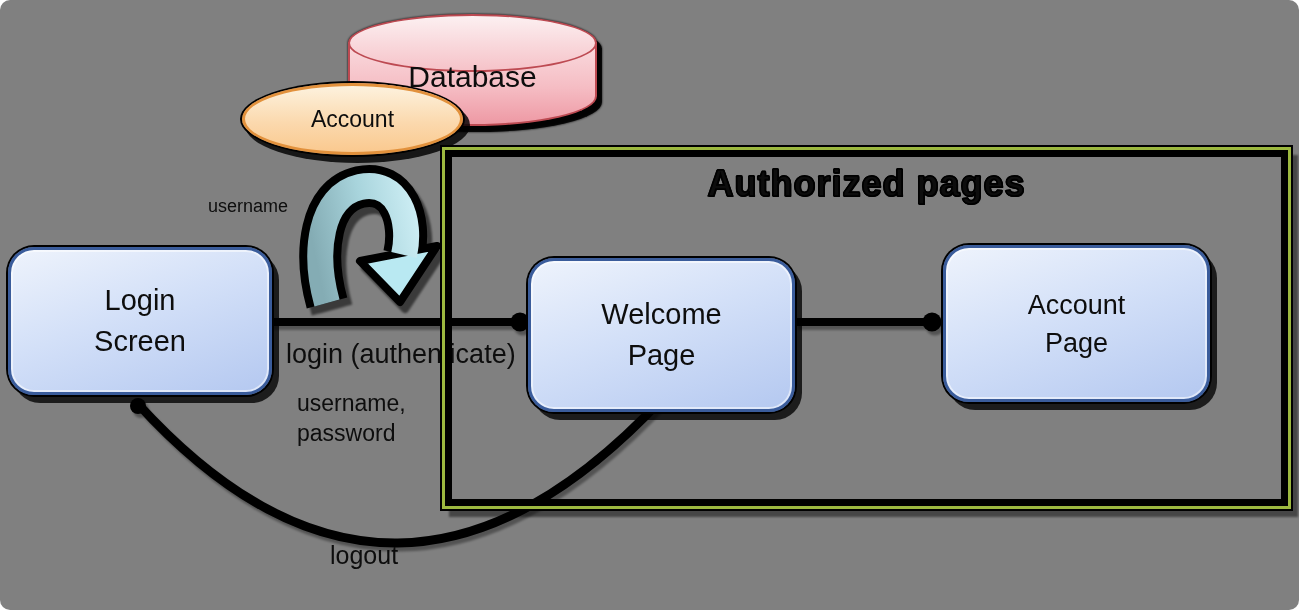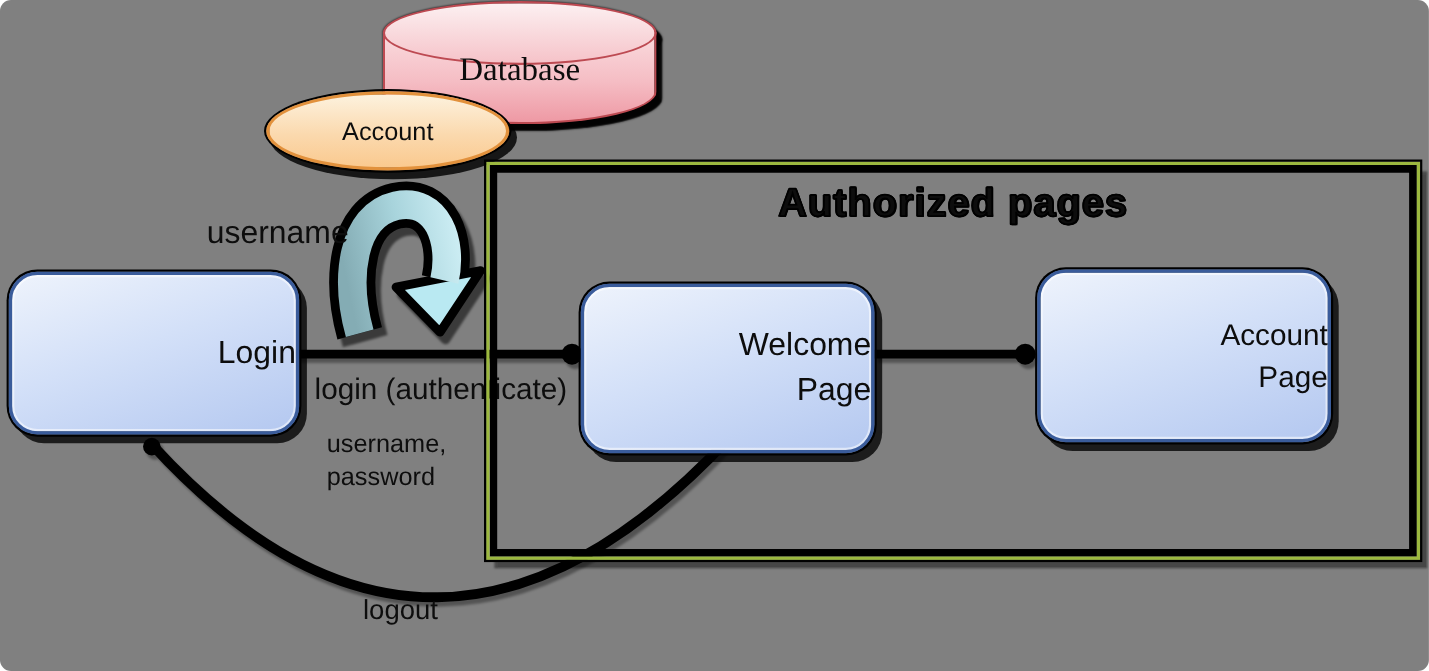--- a/index.html
+++ b/index.html
@@ -12,32 +12,32 @@
   .conn { filter: drop-shadow(3px 4px 1px rgba(0,0,0,0.35)); }
   .arch { filter: drop-shadow(5px 7px 1px rgba(0,0,0,0.55)); }
 
   
   .bluebox {
     position:absolute; z-index:2; box-sizing:border-box;
     border:3px solid #3a5c9b; border-radius:26px;
     background:linear-gradient(160deg,#eef3fc 0%, #d3e0f8 45%, #b4c8f0 100%);
     box-shadow: 0 0 0 2px #000, 6px 7px 0 1px rgba(0,0,0,0.78),
                 inset 0 0 0 2px rgba(255,255,255,0.55);
-    display:flex; flex-direction:column; align-items:flex-end; justify-content:center;
+    display:flex; flex-direction:column; align-items:center; justify-content:center;
     text-align:center;
   }
   .bluebox .line { font-size:29px; line-height:41px; }
   .box-login   { left:8px;   top:247px; width:264px; height:148px; }
   .box-welcome { left:528px; top:258px; width:267px; height:154px; }
   .box-account { left:943px; top:245px; width:267px; height:157px; }
   .box-account .line { font-size:27px; line-height:38px; }
 
   
-  .db { position:absolute; left:348px; top:1px; width:249px; height:124px; z-index:2;
-        filter: drop-shadow(5px 6px 0 rgba(0,0,0,0.88)) drop-shadow(0 0 1px #000); font-family: Liberation Serif, serif; }
+  .db { position:absolute; left:348px; top:14px; width:249px; height:124px; z-index:2;
+        filter: drop-shadow(5px 6px 0 rgba(0,0,0,0.88)) drop-shadow(0 0 1px #000); }
   .db-body { position:absolute; left:0; top:28px; width:249px; height:84px;
     box-sizing:border-box;
     background:linear-gradient(#fadcdf 0%, #f5bdc4 55%, #ee99a4 100%);
     border-left:2px solid #bd4a52; border-right:2px solid #bd4a52; border-bottom:2px solid #bd4a52;
     border-radius:0 0 125px 125px / 0 0 30px 30px; }
   .db-top { position:absolute; left:0; top:0; width:249px; height:58px;
     box-sizing:border-box;
     background:linear-gradient(#fcf0f1 0%, #f6c3c9 100%);
     border:2px solid #bd4a52; border-radius:50%; }
   .db-label { position:absolute; left:0; top:46px; width:249px; text-align:center;
@@ -62,21 +62,21 @@
   }
   .frame-title {
     position:absolute; left:0; top:13px; width:100%; text-align:center;
     font-size:36px; font-weight:700; letter-spacing:1px;
     -webkit-text-stroke:1.5px #000;
     text-shadow: 1px 0 #000, -1px 0 #000, 0 1px #000, 0 -1px #000, 1px 1px #000;
   }
 
   
   .lbl { position:absolute; z-index:3; }
-  .lbl-username  { left:188px; top:196px; font-size:29px; }
+  .lbl-username  { left:208px; top:196px; font-size:18px; }
   .lbl-loginauth { left:286px; top:339px; font-size:27px; }
   .lbl-creds     { left:297px; top:388px; font-size:23px; line-height:30px; }
   .lbl-logout    { left:330px; top:541px; width:140px; text-align:left; font-size:25px; }
 </style>
 </head>
 <body>
 
 <div class="canvas">
 
   <svg class="layer-svg" width="1299" height="610" viewBox="0 0 1299 610">
@@ -113,20 +113,21 @@
     <div class="db-top"></div>
     <div class="db-label">Database</div>
   </div>
 
   <div class="ellipse">
     <span>Account</span>
   </div>
 
   <div class="bluebox box-login">
     <div class="line">Login</div>
+    <div class="line">Screen</div>
   </div>
 
   <div class="bluebox box-welcome">
     <div class="line">Welcome</div>
     <div class="line">Page</div>
   </div>
 
   <div class="bluebox box-account">
     <div class="line">Account</div>
     <div class="line">Page</div>

